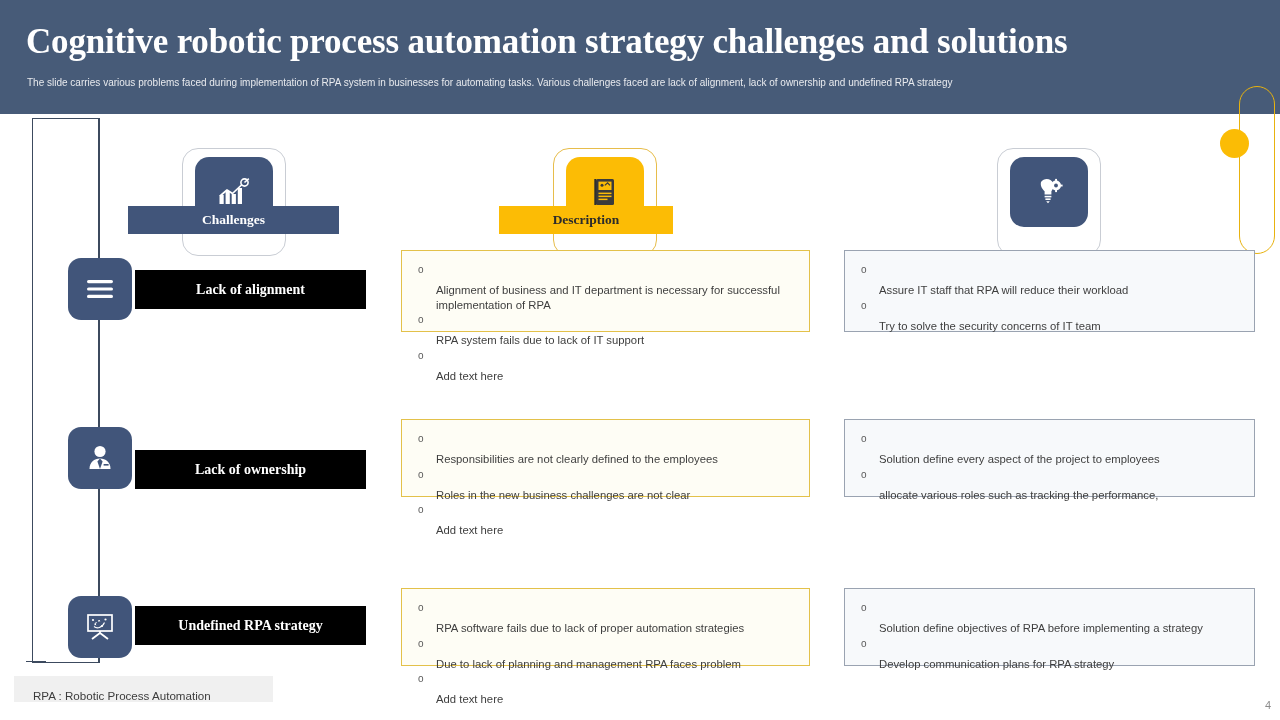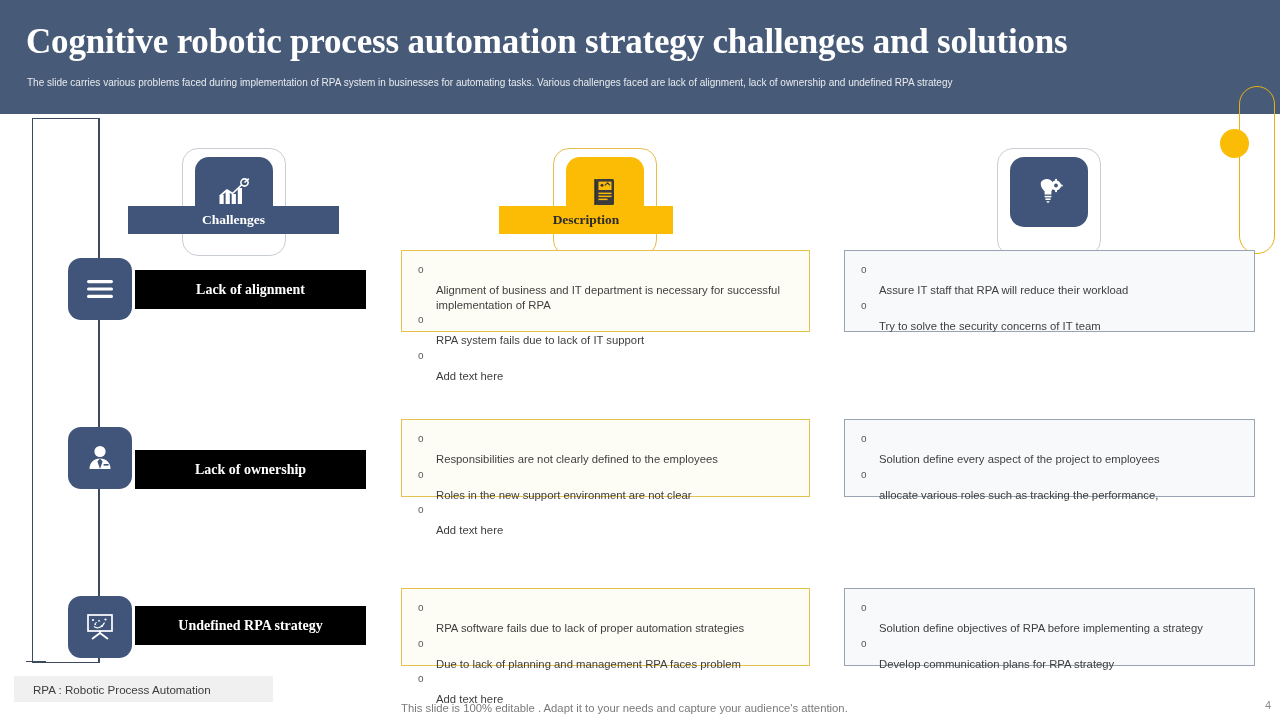--- a/index.html
+++ b/index.html
@@ -168,21 +168,21 @@
     padding-left: 6px;
   }
   .bullets li .tx { flex: 1 1 auto; margin-top: 20px; }
 
   
   .legend {
     position: absolute;
     left: 14px; top: 676px;
     width: 259px; height: 26px;
     background: #f0f0f0;
-    display: flex; align-items: center;
+    display: flex; align-items: flex-end;
     padding-left: 19px;
     font-size: 11.6px;
     color: #3d3d3d;
   }
   .editable-note {
     position: absolute;
     left: 401px; top: 702px;
     font-size: 11.3px;
     color: #7a7a7a;
   }
@@ -331,21 +331,21 @@
   </div>
 
   <div class="box desc" style="left:401px; top:419px; width:409px; height:78px;">
     <ul class="bullets">
       <li>
           <span class="mk">o</span>
           <span class="tx">Responsibilities are not clearly defined to the employees</span>
         </li>
       <li>
           <span class="mk">o</span>
-          <span class="tx">Roles in the new support environment are not clear</span>
+          <span class="tx">Roles in the new business challenges are not clear</span>
         </li>
       <li>
           <span class="mk">o</span>
           <span class="tx">Add text here</span>
         </li>
     </ul>
   </div>
 
   <div class="box sol" style="left:844px; top:419px; width:411px; height:78px;">
     <ul class="bullets">
@@ -406,16 +406,15 @@
       <li>
           <span class="mk">o</span>
           <span class="tx">Develop communication plans for RPA strategy</span>
         </li>
     </ul>
   </div>
 
   <div class="legend">
     <span>RPA : Robotic Process Automation</span>
   </div>
-  <div class="editable-note">This slide is 100% editable . Adapt it to your needs and capture your audience's attention.</div>
   <div class="page-num">4</div>
 
 </div>
 
 </body></html>

